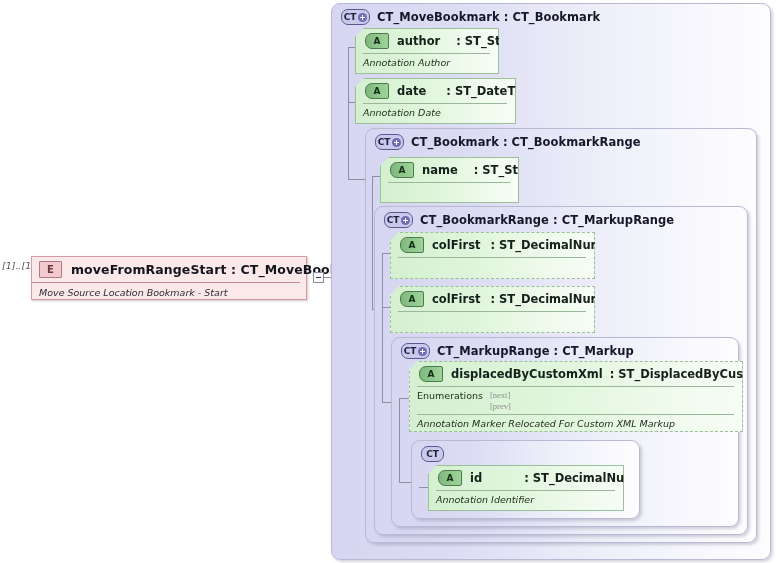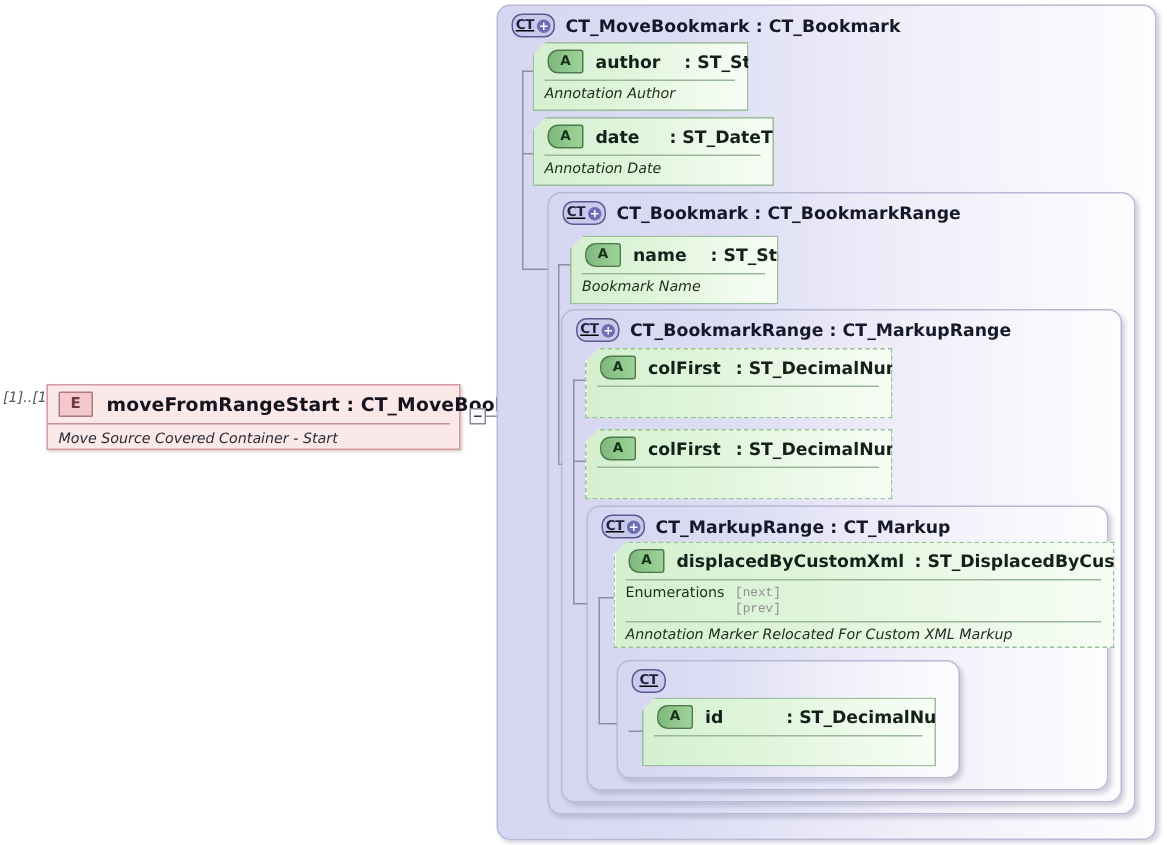--- a/index.html
+++ b/index.html
@@ -81,21 +81,20 @@
     display:flex;align-items:center;white-space:nowrap;
   }
   .ct-icon{
     width:27px;height:14px;
     border:1px solid #5a5a92;
     border-radius:7px;
     background:#c9c9ec;
     display:flex;align-items:center;justify-content:center;
     margin-right:7px;flex:none;
     position:relative;
-    text-decoration:underline;
   }
   .ct-icon .ct-txt{
     font-size:9px;font-weight:bold;color:#1f1f3c;line-height:1;
     letter-spacing:-.2px;
   }
   .ct-icon.noplus{width:21px;}
   .ct-icon .plus{
     width:9px;height:9px;border-radius:50%;
     background:#6d6db4;margin-left:2px;position:relative;flex:none;
   }
@@ -140,37 +139,37 @@
     font-size:9.5px;font-style:italic;color:#20301f;
     padding:3px 0 0 7px;white-space:nowrap;
   }
   .a-enum{
     display:flex;padding:3px 0 2px 7px;
   }
   .a-enum .lbl{
     font-size:9.5px;color:#20301f;width:73px;flex:none;
   }
   .a-enum .vals{
-    font-family:Liberation Mono, monospace;
+    font-family:Liberation Serif, serif;
     font-size:8.5px;color:#8f8f8f;line-height:11px;
   }
 </style>
 </head>
 <body>
 
 <div class="canvas">
 
   <div id="cardinality">[1]..[1]</div>
 
   <div id="el-box">
     <div class="row1">
       <div class="e-icon">E</div>
       <div class="title">moveFromRangeStart : CT_MoveBookmark</div>
     </div>
-    <div class="doc">Move Source Covered Container - Start</div>
+    <div class="doc">Move Source Location Bookmark - Start</div>
   </div>
 
   <div id="el-toggle"></div>
 
   <div class="ln lnh abs" style="left:324px;top:277px;width:26px;"></div>
 
   <div class="ct" id="ct1" style="left:331px;top:3px;width:440px;height:557px;">
     <div class="ct-head">
       <div class="ct-icon">
         <span class="ct-txt">CT</span>
@@ -225,21 +224,20 @@
 
   <div class="attr" style="left:380px;top:157px;width:139px;height:46px;">
     <div class="a-row">
       <div class="a-icon">
           <span>A</span>
         </div>
       <div class="a-name">name</div>
       <div class="a-type" style="margin-left:16px;">: ST_String</div>
     </div>
     <div class="a-sep"></div>
-    <div class="a-doc">Bookmark Name</div>
   </div>
 
   <div class="ct" id="ct3" style="left:374px;top:206px;width:374px;height:329px;">
     <div class="ct-head">
       <div class="ct-icon">
         <span class="ct-txt">CT</span>
           <i class="plus"></i>
       </div>
       <div class="ct-title">CT_BookmarkRange : CT_MarkupRange</div>
     </div>
@@ -318,15 +316,16 @@
 
   <div class="attr" style="left:428px;top:465px;width:196px;height:46px;">
     <div class="a-row">
       <div class="a-icon">
           <span>A</span>
         </div>
       <div class="a-name">id</div>
       <div class="a-type" style="margin-left:42px;">: ST_DecimalNumber</div>
     </div>
     <div class="a-sep"></div>
+    <div class="a-doc">Annotation Identifier</div>
   </div>
 
 </div>
 
 </body></html>

